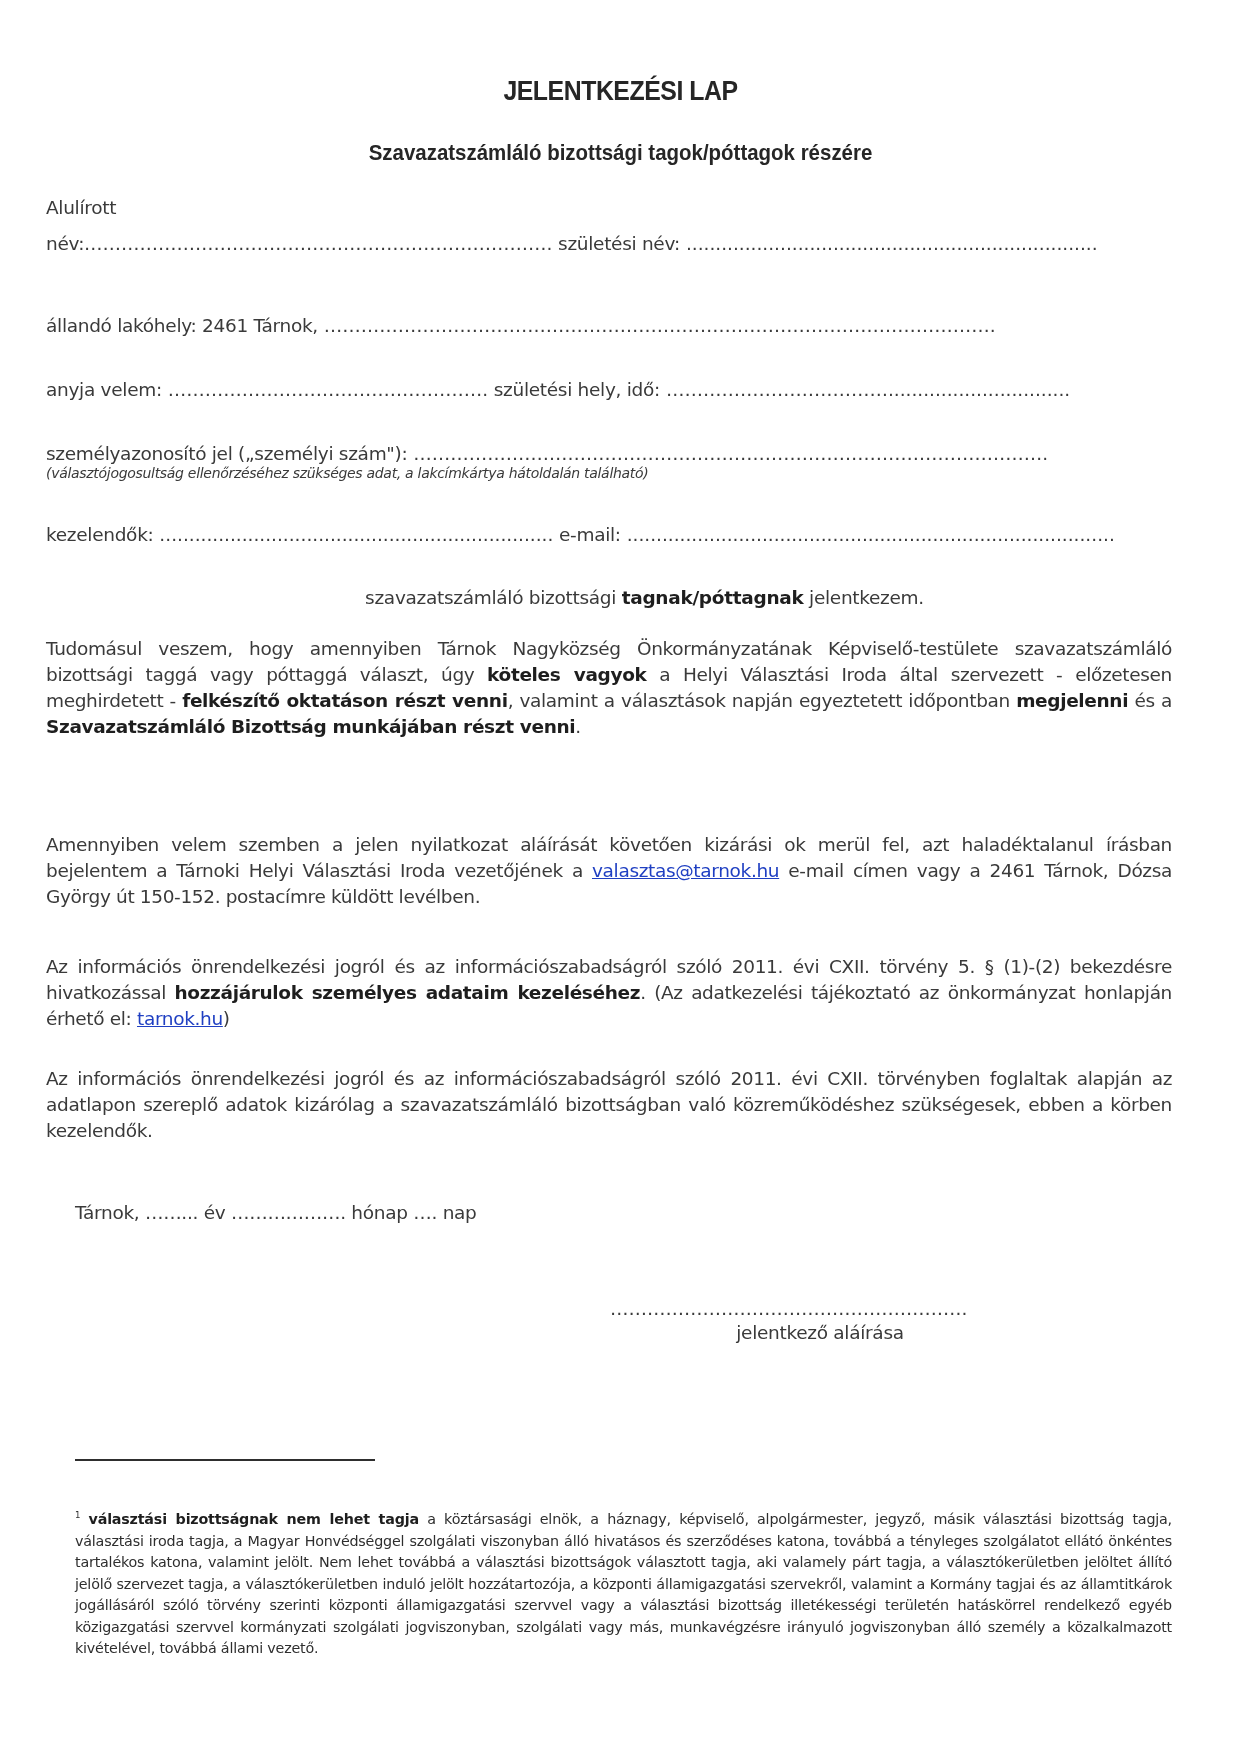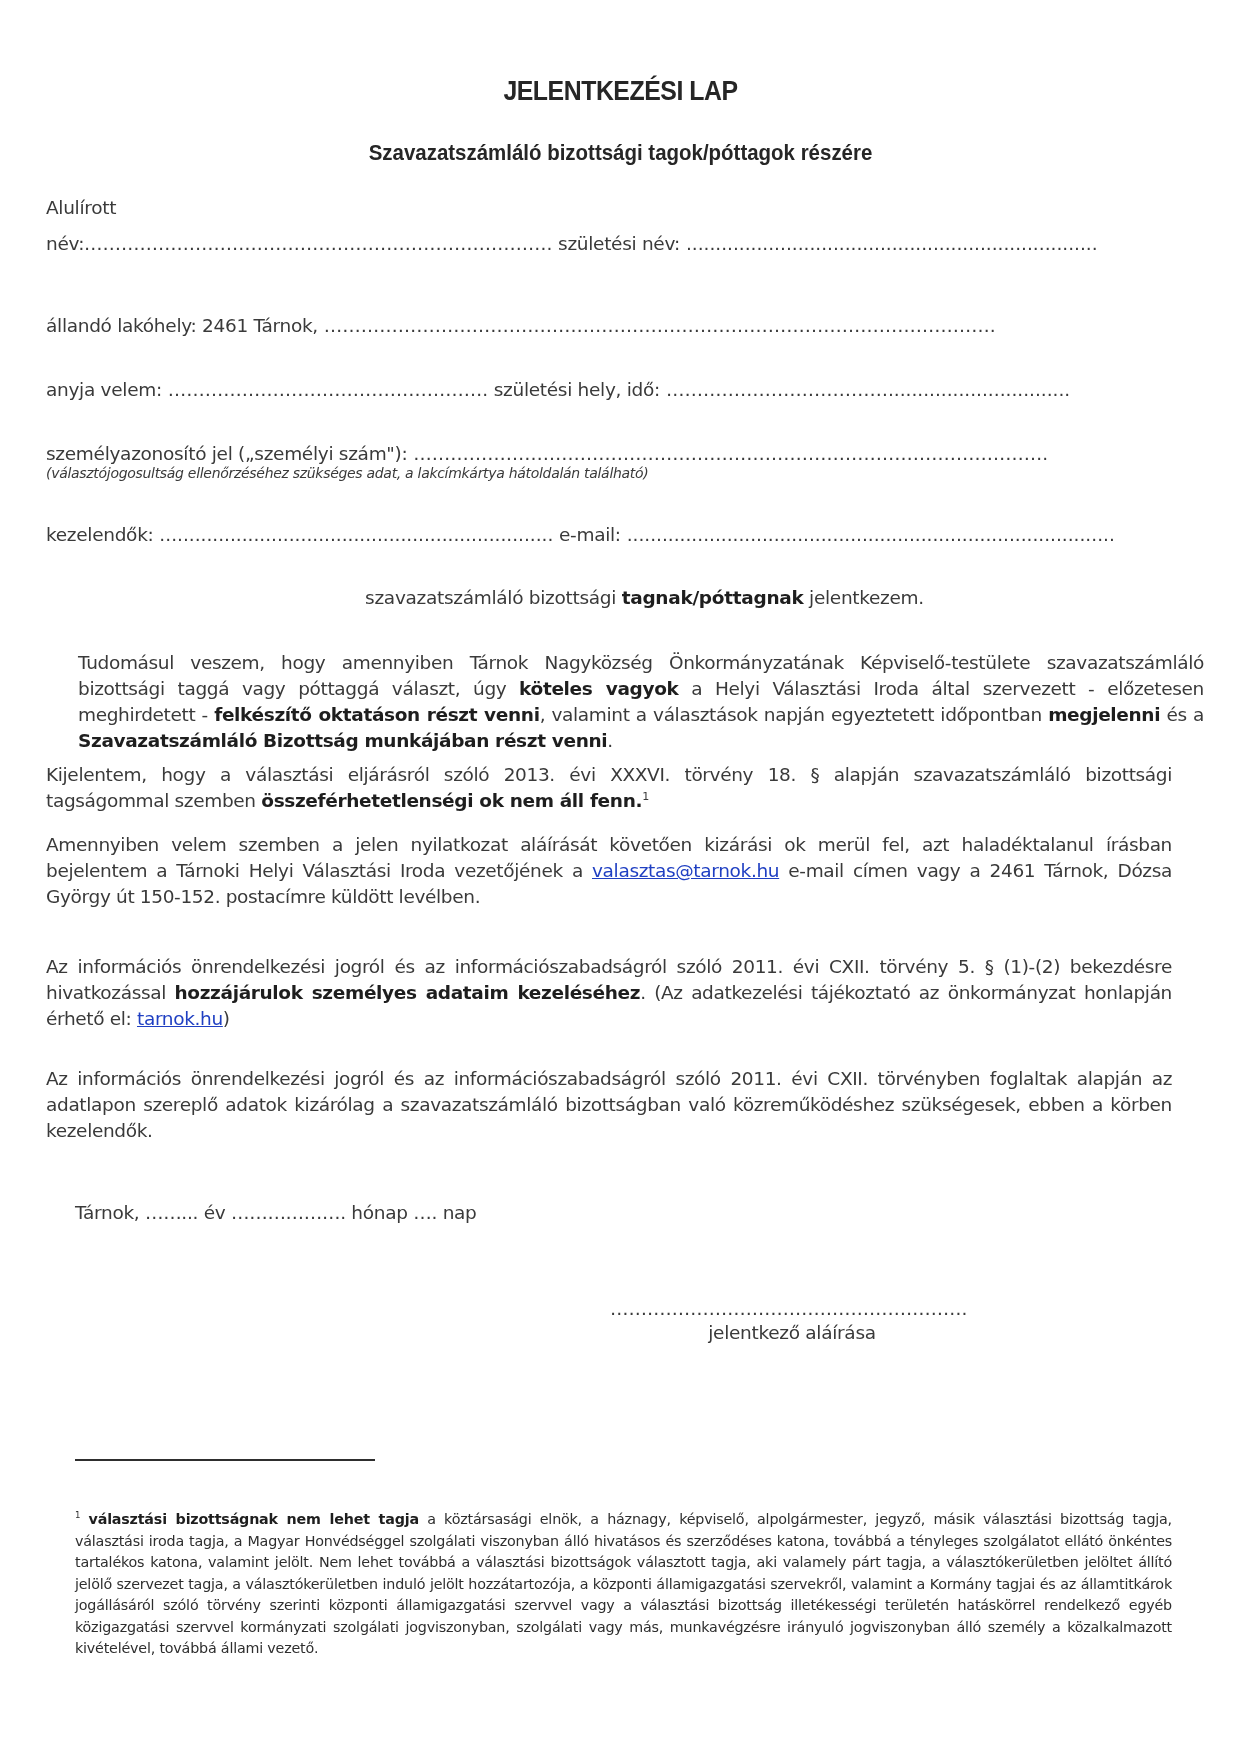--- a/index.html
+++ b/index.html
@@ -18,21 +18,21 @@
           white-space: nowrap; letter-spacing: -0.3px; }
   .center-line { position: absolute; left: 0; width: 1241px; text-align: center; top: 587px;
                  font-size: 18.5px; letter-spacing: -0.3px; padding-left: 24px; }
   .para { position: absolute; left: 46px; width: 1126px; font-size: 18.5px; line-height: 26px;
           text-align: justify; letter-spacing: -0.35px; color: #3a3a3a; }
   b { color: #1e1e1e; }
   a { color: #1f3fc2; text-decoration: underline; }
   .dots { letter-spacing: 0px; }
   .date { position: absolute; left: 75px; top: 1202px; font-size: 18.5px; letter-spacing: -0.3px; }
   .sig-dots { position: absolute; left: 610px; top: 1298px; font-size: 18.5px; letter-spacing: 0; }
-  .sig-label { position: absolute; left: 572px; width: 440px; text-align: center; top: 1322px; font-size: 18.5px; letter-spacing: -0.3px; }
+  .sig-label { position: absolute; left: 600px; width: 440px; text-align: center; top: 1322px; font-size: 18.5px; letter-spacing: -0.3px; }
   .fn-rule { position: absolute; left: 75px; top: 1459px; width: 300px; height: 2px; background: #2e2e2e; }
   .footnote { position: absolute; left: 75px; top: 1470px; width: 1097px; font-size: 14.3px; line-height: 21.5px;
               text-align: justify; letter-spacing: -0.2px; color: #2e2e2e; margin-top: 39px; }
   sup { font-size: 60%; line-height: 0; }
 </style>
 </head>
 <body>
 
 <div class="page">
 
@@ -59,27 +59,24 @@
   <div class="note">(választójogosultság ellenőrzéséhez szükséges adat, a lakcímkártya hátoldalán található)</div>
 
   <div class="line" style="top:524px;">
     <span>kezelendők:</span><span class="dots"> ...................................................................</span><span> e-mail:</span><span class="dots"> ...................................................................................</span>
   </div>
 
   <div class="center-line">
     <span>szavazatszámláló bizottsági </span><b>tagnak/póttagnak</b><span> jelentkezem.</span>
   </div>
 
-  <div class="para" style="top:650px;margin-left:32px;">
+  <div class="para" style="top:636px;">
     <span>Tudomásul veszem, hogy amennyiben Tárnok Nagyközség Önkormányzatának Képviselő-testülete szavazatszámláló bizottsági taggá vagy póttaggá választ, úgy </span><b>köteles vagyok</b><span> a Helyi Választási Iroda által szervezett - előzetesen meghirdetett - </span><b>felkészítő oktatáson részt venni</b><span>, valamint a választások napján egyeztetett időpontban </span><b>megjelenni</b><span> és a </span><b>Szavazatszámláló Bizottság munkájában részt venni</b><span>.</span>
   </div>
 
-  <div class="para" style="top:762px;">
-    <span>Kijelentem, hogy a választási eljárásról szóló 2013. évi XXXVI. törvény 18. § alapján szavazatszámláló bizottsági tagságommal szemben </span><b>összeférhetetlenségi ok nem áll fenn.</b><sup>1</sup>
-  </div>
 
   <div class="para" style="top:832px;">
     <span>Amennyiben velem szemben a jelen nyilatkozat aláírását követően kizárási ok merül fel, azt haladéktalanul írásban bejelentem a Tárnoki Helyi Választási Iroda vezetőjének a </span><a>valasztas@tarnok.hu</a><span> e-mail címen vagy a 2461 Tárnok, Dózsa György út 150-152. postacímre küldött levélben.</span>
   </div>
 
   <div class="para" style="top:954px;">
     <span>Az információs önrendelkezési jogról és az információszabadságról szóló 2011. évi CXII. törvény 5. § (1)-(2) bekezdésre hivatkozással </span><b>hozzájárulok személyes adataim kezeléséhez</b><span>. (Az adatkezelési tájékoztató az önkormányzat honlapján érhető el: </span><a>tarnok.hu</a><span>)</span>
   </div>
 
   <div class="para" style="top:1066px;">Az információs önrendelkezési jogról és az információszabadságról szóló 2011. évi CXII. törvényben foglaltak alapján az adatlapon szereplő adatok kizárólag a szavazatszámláló bizottságban való közreműködéshez szükségesek, ebben a körben kezelendők.</div>

